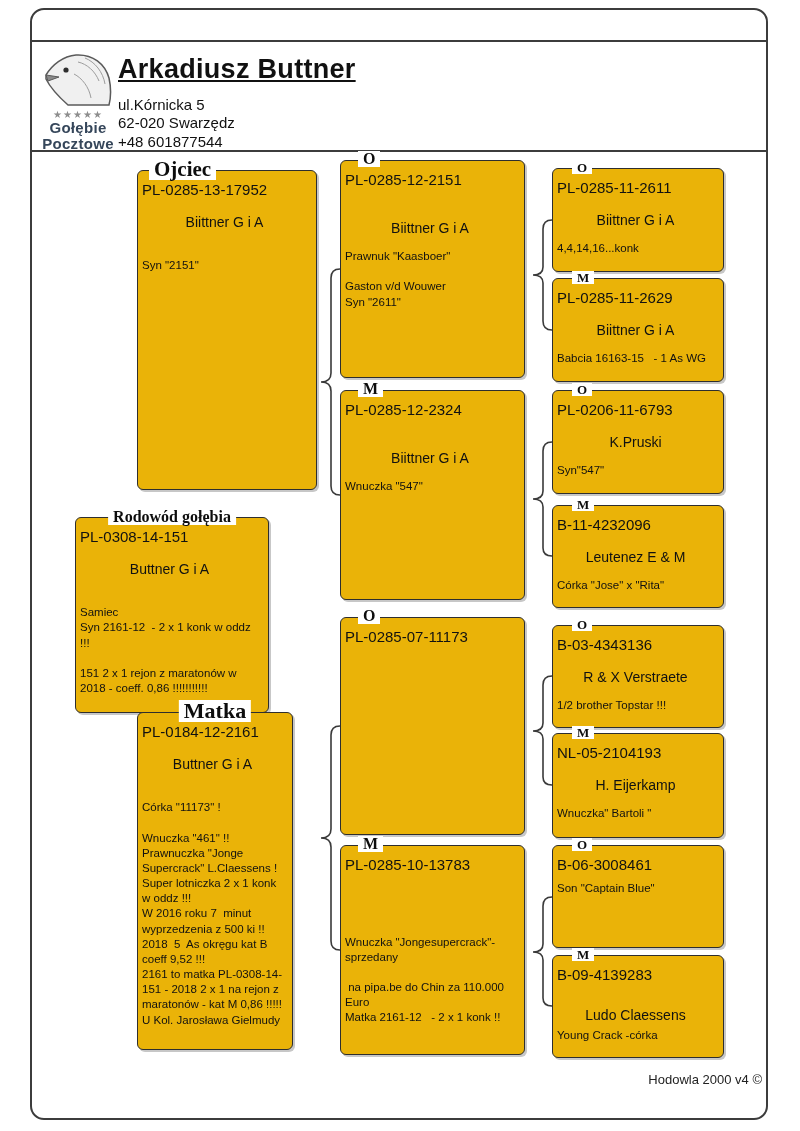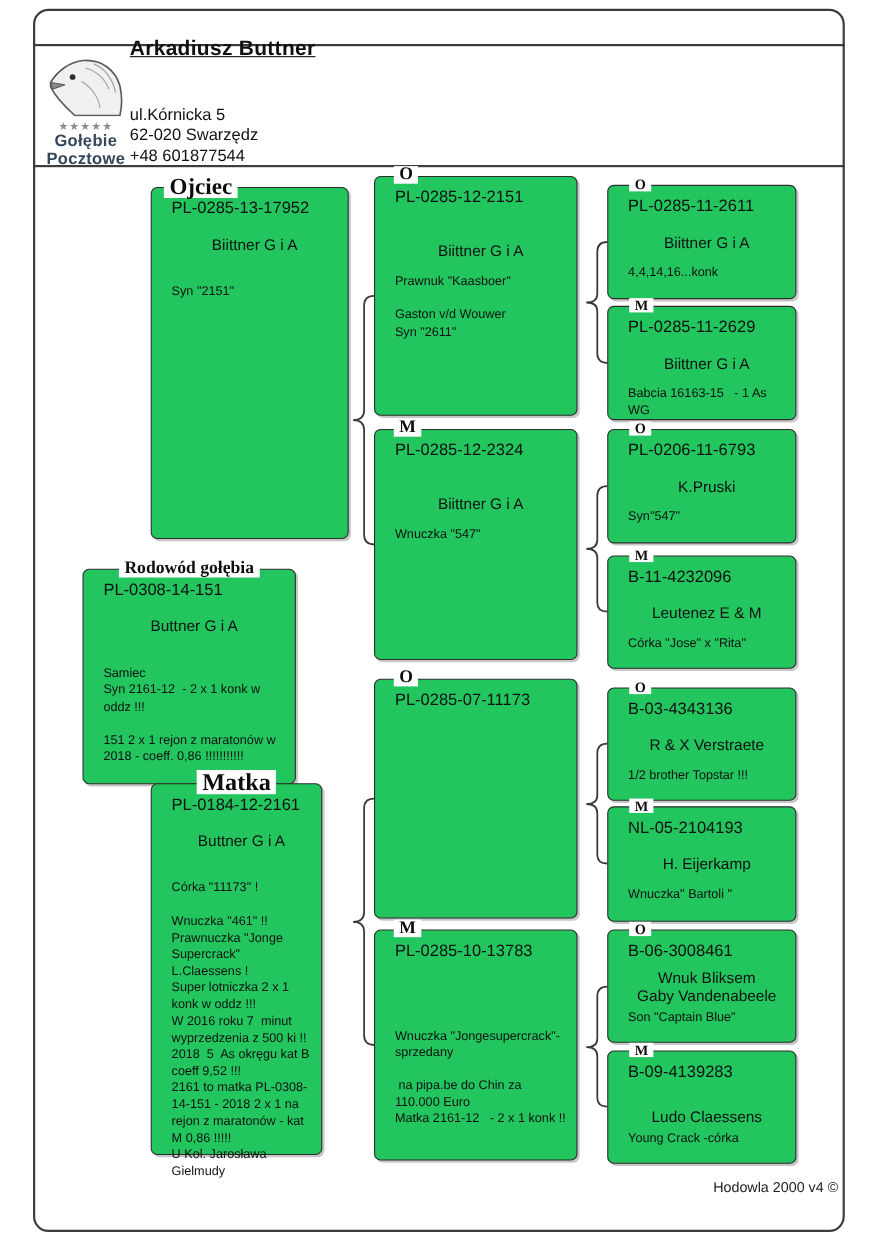--- a/index.html
+++ b/index.html
@@ -9,30 +9,30 @@
         border:2px solid #3c3c3c;border-radius:14px;box-sizing:border-box;}
   .hline{position:absolute;left:31px;width:737px;height:0;border-top:2px solid #3c3c3c;}
   .hline1{top:40px;}
   .hline2{top:150px;}
 
   
   .logo{position:absolute;left:38px;top:50px;width:80px;text-align:center;}
   .logo .stars{font-size:10px;color:#8e8e8e;letter-spacing:1px;line-height:1;}
   .logo .lname{font-family:Liberation Sans, sans-serif;font-weight:bold;font-size:15px;
         color:#35465a;line-height:1.05;letter-spacing:.3px;}
-  .title{position:absolute;left:118px;top:34px;font-size:19px;font-weight:bold;
+  .title{position:absolute;left:118px;top:54px;font-size:27px;font-weight:bold;
         text-decoration:underline;letter-spacing:.3px;}
   .address{position:absolute;left:118px;top:96px;font-size:15px;line-height:1.22;white-space:pre-line;}
 
   
   .connectors{position:absolute;left:0;top:0;width:800px;height:1131px;z-index:1;pointer-events:none;}
 
   
-  .pbox{position:absolute;z-index:2;background:#22c55e;border:1.4px solid #2e2e2e;border-radius:6px;
-        box-sizing:border-box;padding:10px 9px 6px 18px;box-shadow:2px 2px 0 rgba(0,0,0,.22);}
+  .pbox{position:absolute;z-index:2;background:#eab308;border:1.4px solid #2e2e2e;border-radius:6px;
+        box-sizing:border-box;padding:10px 9px 6px 4px;box-shadow:2px 2px 0 rgba(0,0,0,.22);}
   .legend{position:absolute;background:#fff;padding:0 5px;font-family:"Liberation Serif",serif;
         font-weight:bold;color:#0d0d0d;white-space:nowrap;line-height:1;}
   .lg-father{left:11px;top:-12px;font-size:21px;}
   .lg-mother{left:50%;transform:translateX(-50%);top:-13px;font-size:22px;}
   .lg-subject{left:50%;transform:translateX(-50%);top:-9px;font-size:16px;}
   .lg-mid{left:17px;top:-10px;font-size:16px;}
   .lg-right{left:19px;top:-8px;font-size:13px;}
   .ring{font-size:15px;margin-bottom:16px;white-space:pre-wrap;}
   .bname{font-size:14px;margin-bottom:13px;white-space:pre-wrap;text-align:center;}
   .bname:empty{display:none;}
@@ -178,22 +178,20 @@
   </div>
   <div class="pbox" style="left:552px;top:733px;width:172px;height:105px">
     <span class="legend lg-right">M</span>
     <div class="ring">NL-05-2104193</div>
     <div class="bname">H. Eijerkamp</div>
     <div class="binfo">Wnuczka" Bartoli "</div>
   </div>
   <div class="pbox tight" style="left:552px;top:845px;width:172px;height:103px">
     <span class="legend lg-right">O</span>
     <div class="ring">B-06-3008461</div>
-    <div class="bname">Wnuk Bliksem
-Gaby Vandenabeele</div>
     <div class="binfo">Son "Captain Blue"</div>
   </div>
   <div class="pbox tight" style="left:552px;top:955px;width:172px;height:103px">
     <span class="legend lg-right">M</span>
     <div class="ring">B-09-4139283</div>
     <div class="bname">
 Ludo Claessens</div>
     <div class="binfo">Young Crack -córka</div>
   </div>
 

